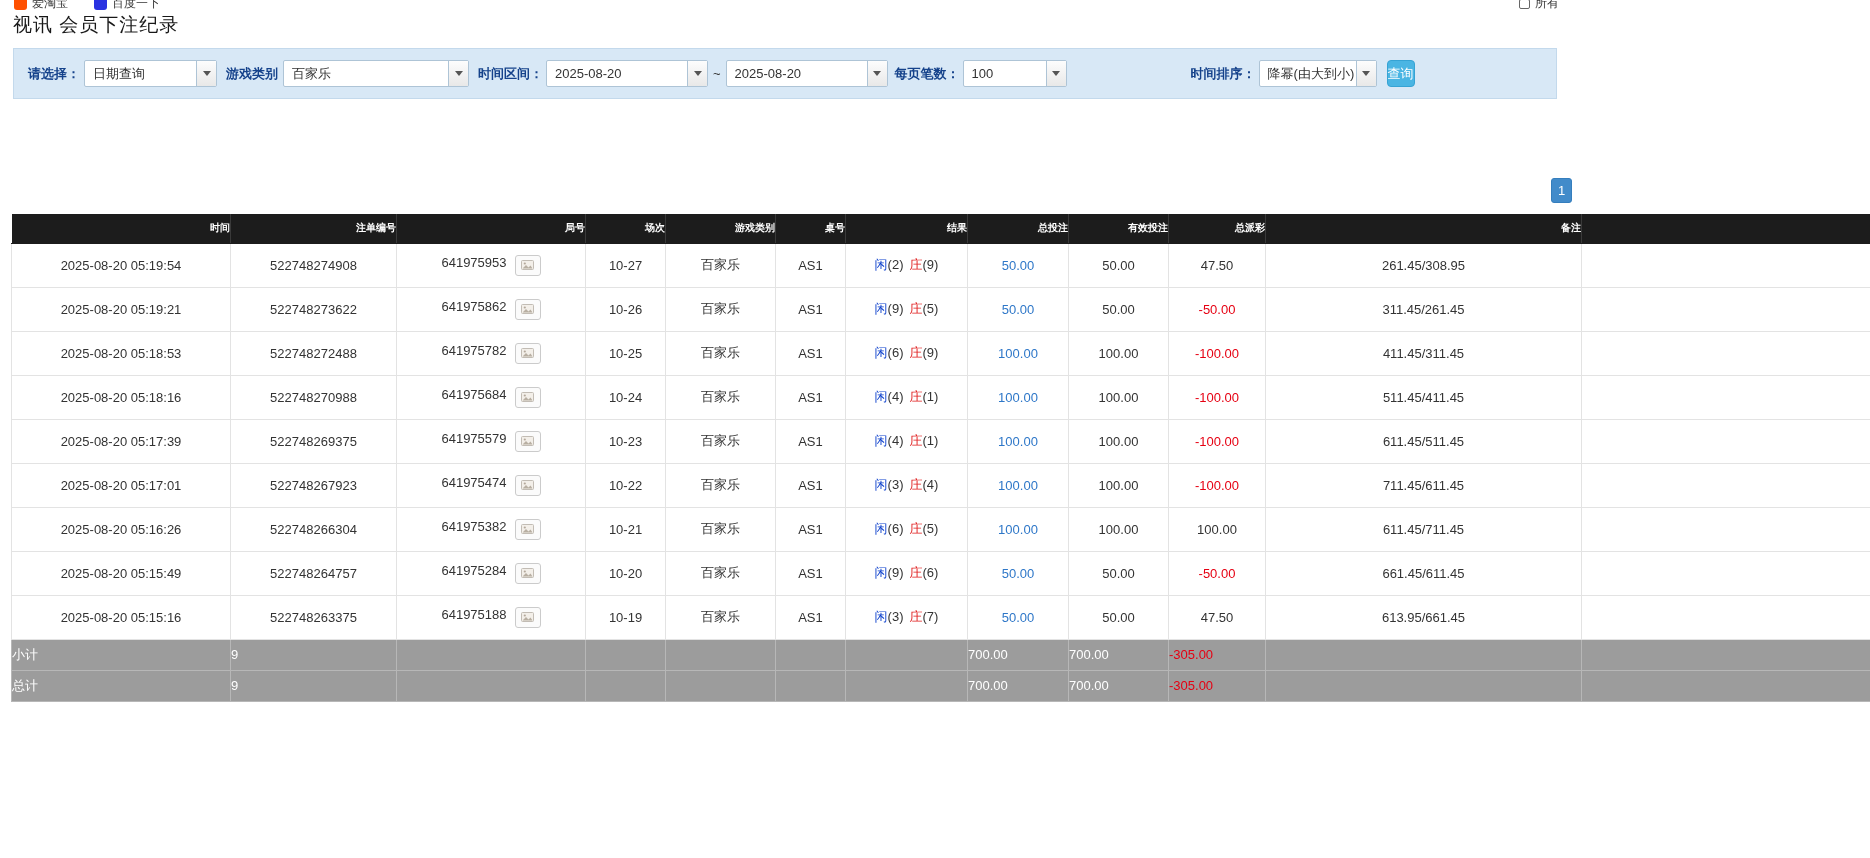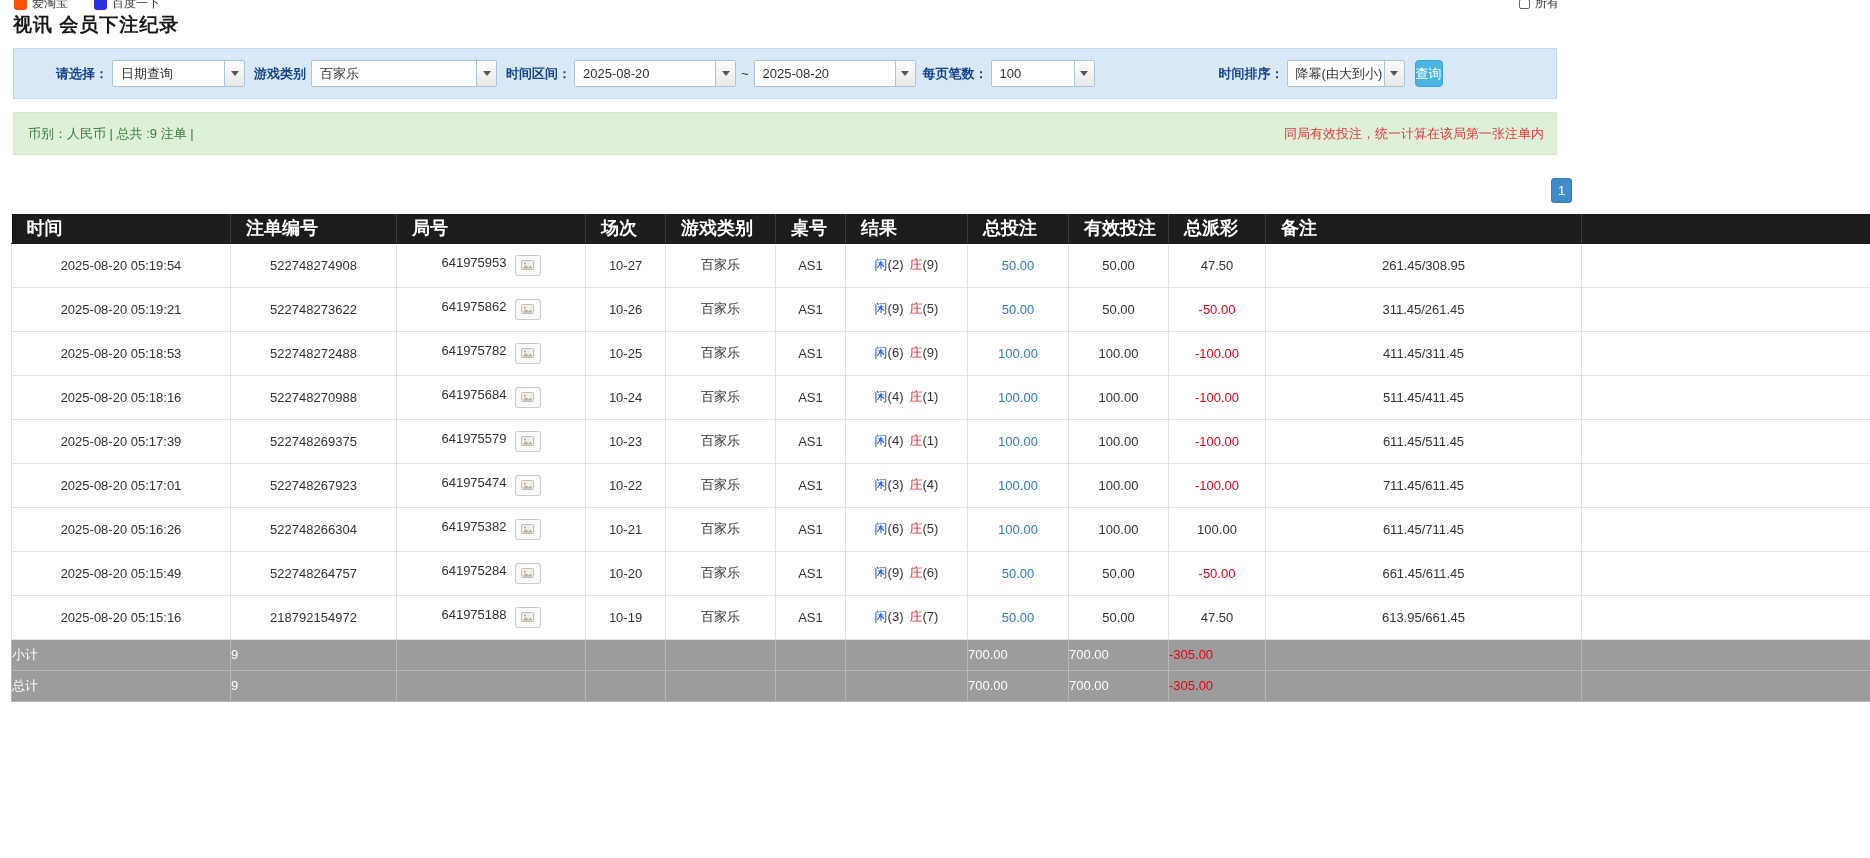--- a/index.html
+++ b/index.html
@@ -11,27 +11,27 @@
   .bookmarks-bar { position:absolute; top:0; left:0; width:100%; height:11px; overflow:hidden; background:#fff; }
   .bm-inner { display:flex; align-items:center; margin-top:-5px; padding-left:14px; gap:26px; }
   .bm-item { display:flex; align-items:center; gap:5px; font-size:12px; color:#333; }
   .bm-icon { width:13px; height:13px; border-radius:3px; display:inline-block; }
   .bm-icon.taobao { background:var(--taobao-red,#ff5000); }
   .bm-icon.baidu  { background:var(--baidu-blue,#2932e1); }
   .bm-all { position:absolute; left:1519px; top:-5px; display:flex; align-items:center; gap:5px; font-size:12px; color:#333; }
   .folder-icon { width:11px; height:10px; border:1.5px solid #666; border-radius:2px; display:inline-block; background:#fff; }
 
   
-  .page-title { position:absolute; left:13px; top:12px; font-size:19px; font-weight:700; color:#181818; letter-spacing:1px; }
+  .page-title { position:absolute; left:13px; top:12px; font-size:19px; font-weight:400; color:#181818; letter-spacing:1px; }
 
   
   .filter-bar { position:absolute; left:13px; top:48px; width:1544px; height:51px;
                 background:var(--filter-bg,#d8e8f6); border:1px solid #c3d9ec;
                 display:flex; align-items:center; padding-left:14px; font-size:13px; }
-  .flabel { color:#15428b; font-weight:bold; white-space:nowrap;margin-left:28px; }
+  .flabel { color:#15428b; font-weight:bold; white-space:nowrap; }
   .combo { display:inline-flex; height:27px; background:#fff; border:1px solid #aec4d6; border-radius:2px; align-items:stretch; }
   .combo-text { padding:0 8px; line-height:25px; font-size:13px; color:#333; white-space:nowrap; overflow:hidden; }
   .combo-arrow { width:20px; border-left:1px solid #aec4d6; background:linear-gradient(#fdfdfd,#e8e8e8);
                  display:flex; align-items:center; justify-content:center; cursor:pointer; }
   .combo-arrow i { width:0; height:0; border-left:4px solid transparent; border-right:4px solid transparent; border-top:5px solid #555; }
   .wt-query {width:111px;} .wt-game {width:164px;} .wt-date {width:140px;} .wt-size {width:82px;} .wt-sort {width:96px;}
   .ml4{margin-left:4px;} .ml3{margin-left:3px;} .ml5{margin-left:5px;} .ml7{margin-left:7px;} .ml9{margin-left:9px;} .ml88{margin-left:88px;padding-left:36px;}
   .tilde { margin:0 5px; color:#333; }
   .query-btn { margin-left:10px; height:27px; padding:0 0; background:var(--accent-blue,#4ab5e3);
                border:1px solid #36a3d4; border-radius:4px; color:#fff; font-size:13px; cursor:pointer;
@@ -45,22 +45,22 @@
   .summary-right { color:var(--notice-red,#e4393c); }
 
   
   .page-btn { position:absolute; left:1551px; top:178px; width:21px; height:25px;
               background:var(--pagination-blue,#428bca); border:1px solid #357ebd; border-radius:3px;
               color:#fff; font-size:13px; cursor:pointer; font-family:inherit; }
 
   
   .table-wrap { position:absolute; left:11px; top:214px; width:1859px; overflow:hidden; }
   table.records { border-collapse:collapse; table-layout:fixed; width:1920px; }
-  .records th { background:var(--header-bg,#1c1c1c); color:#fff; font-size:18px; font-weight:bold;
-                height:29px; border-right:1px solid #3a3a3a; border-bottom:1px solid #1c1c1c; text-align:left;padding-left:15px; }
+  .records th { background:var(--header-bg,#1c1c1c); color:#fff; font-size:10px; font-weight:bold;
+                height:29px; border-right:1px solid #3a3a3a; border-bottom:1px solid #1c1c1c; text-align:right; }
   .records tbody td { text-align:center; font-size:13px; color:#333; height:44px;
                       border:1px solid #e3e3e3; background:#fff; vertical-align:middle; white-space:nowrap; }
   .records tfoot td { background:var(--footer-bg,#9c9c9c); color:#fff; font-size:13px; height:31px;
                       border:1px solid #b7b7b7; text-align:left; vertical-align:middle; }
   .records tfoot td.neg { color:var(--negative-red,#e60012); }
   .round-wrap { display:inline-flex; align-items:flex-start; }
   .detail-icon { display:inline-flex; width:26px; height:21px; margin-left:8px; border:1px solid #cbcbcb;
                  border-radius:3px; background:#fbfbfb; align-items:center; justify-content:center; cursor:pointer; }
   .bet-link { color:var(--link-blue,#2e77c8); cursor:pointer; }
   .player { color:var(--player-blue,#0a3ecb); }
@@ -135,24 +135,20 @@
     <div class="combo ml3">
       <span class="combo-text wt-sort">降幂(由大到小)</span>
       <span class="combo-arrow">
           <i></i>
         </span>
     </div>
 
     <button class="query-btn">查询</button>
   </div>
 
-  <div class="summary-bar">
-    <span class="summary-left">币别：人民币 | 总共 :9 注单 |</span>
-    <span class="summary-right">同局有效投注，统一计算在该局第一张注单内</span>
-  </div>
 
   <button class="page-btn">1</button>
 
   <div class="table-wrap">
     <table class="records">
       <colgroup>
         <col style="width:219px">
           <col style="width:166px">
           <col style="width:189px">
           <col style="width:80px">
@@ -361,21 +357,21 @@
             <td>AS1</td>
             <td><span class="player">闲</span><span>(9)</span><span class="banker">庄</span><span>(6)</span></td>
             <td><span class="bet-link">50.00</span></td>
             <td>50.00</td>
             <td><span class="neg">-50.00</span></td>
             <td>661.45/611.45</td>
             <td></td>
           </tr>
           <tr>
             <td>2025-08-20 05:15:16</td>
-            <td>218792154972</td>
+            <td>522748263375</td>
             <td><span class="round-wrap">
                 <span>641975188</span>
                 <span class="detail-icon">
                   <svg width="13" height="10" viewBox="0 0 13 10">
                     <rect x="0.5" y="0.5" width="12" height="9" rx="1" fill="#f3efe9" stroke="#c2bcb4"></rect>
                     <circle cx="3.8" cy="3.5" r="1.1" fill="#b3a89a"></circle>
                     <path d="M1.5 8.5 L5 5 L7.5 7.5 L9.5 5.5 L11.5 8.5 Z" fill="#b8afa2"></path>
                   </svg>
                 </span>
               </span></td>

